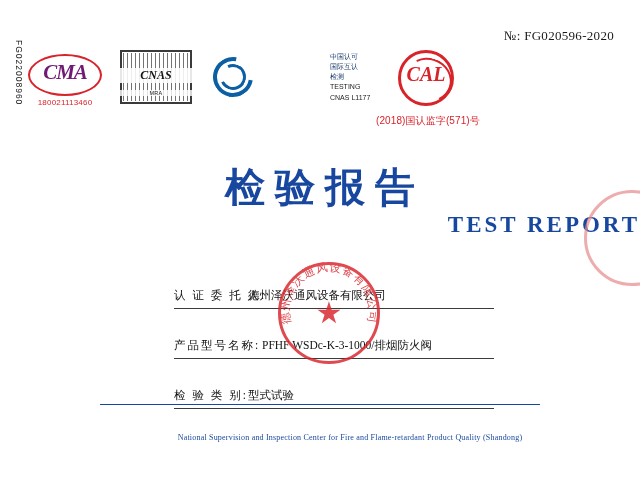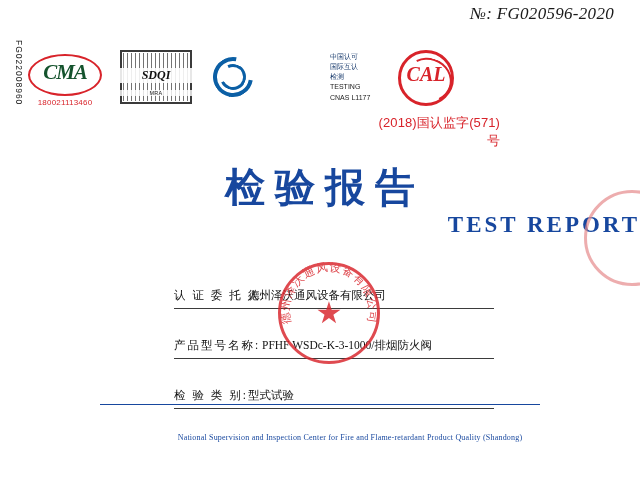--- a/index.html
+++ b/index.html
@@ -18,26 +18,25 @@
     position: absolute;
     left: 0; top: 0;
     width: 640px; height: 480px;
     background: #ffffff;
   }
 
   
   .report-no {
     position: absolute;
     right: 26px;
-    top: 4px;
-    font-size: 17px;
+    top: 28px;
+    font-size: 13px;
     color: #1a1a1a;
     letter-spacing: 0.3px;
     font-family: "Liberation Serif", serif;
-    font-style: italic;
   }
 
   
   .logo-row {
     position: absolute;
     left: 0;
     top: 38px;
     width: 640px;
     height: 90px;
   }
@@ -72,21 +71,21 @@
     box-sizing: border-box;
   }
   .cma .cma-text {
     position: absolute;
     left: 0; top: 6px;
     width: 74px;
     text-align: center;
     font-size: 21px;
     font-weight: bold;
     font-style: italic;
-    color: #14532d;
+    color: #701a75;
     font-family: "Liberation Serif", serif;
     letter-spacing: -1px;
   }
   .cma .cma-num {
     position: absolute;
     left: -16px;
     top: 44px;
     width: 106px;
     text-align: center;
     font-size: 8px;
@@ -232,22 +231,22 @@
     border-radius: 50%;
     border-bottom-color: transparent;
     border-left-color: transparent;
     transform: rotate(18deg);
   }
   .cal-caption {
     position: absolute;
     left: 376px;
     top: 76px;
     width: 124px;
-    text-align: right;
-    font-size: 13px;
+    text-align: left;
+    font-size: 10px;
     color: #d8232a;
     letter-spacing: 0.1px;
   }
 
   
   .title-cn {
     position: absolute;
     left: 0;
     top: 160px;
     width: 640px;
@@ -446,21 +445,21 @@
 
     <div class="cma">
       <div class="cma-ell"></div>
       <div class="cma-text">CMA</div>
       <div class="cma-num">180021113460</div>
     </div>
 
     <div class="ilac">
       <div class="ilac-box"></div>
       <div class="ilac-stripes"></div>
-      <div class="ilac-word">SDQI</div>
+      <div class="ilac-word">CNAS</div>
       <div class="ilac-sub">MRA</div>
     </div>
 
     <div class="cnas">
       <div class="cnas-mark">
         <div class="ring"></div>
         <div class="ring2"></div>
       </div>
     </div>
 

